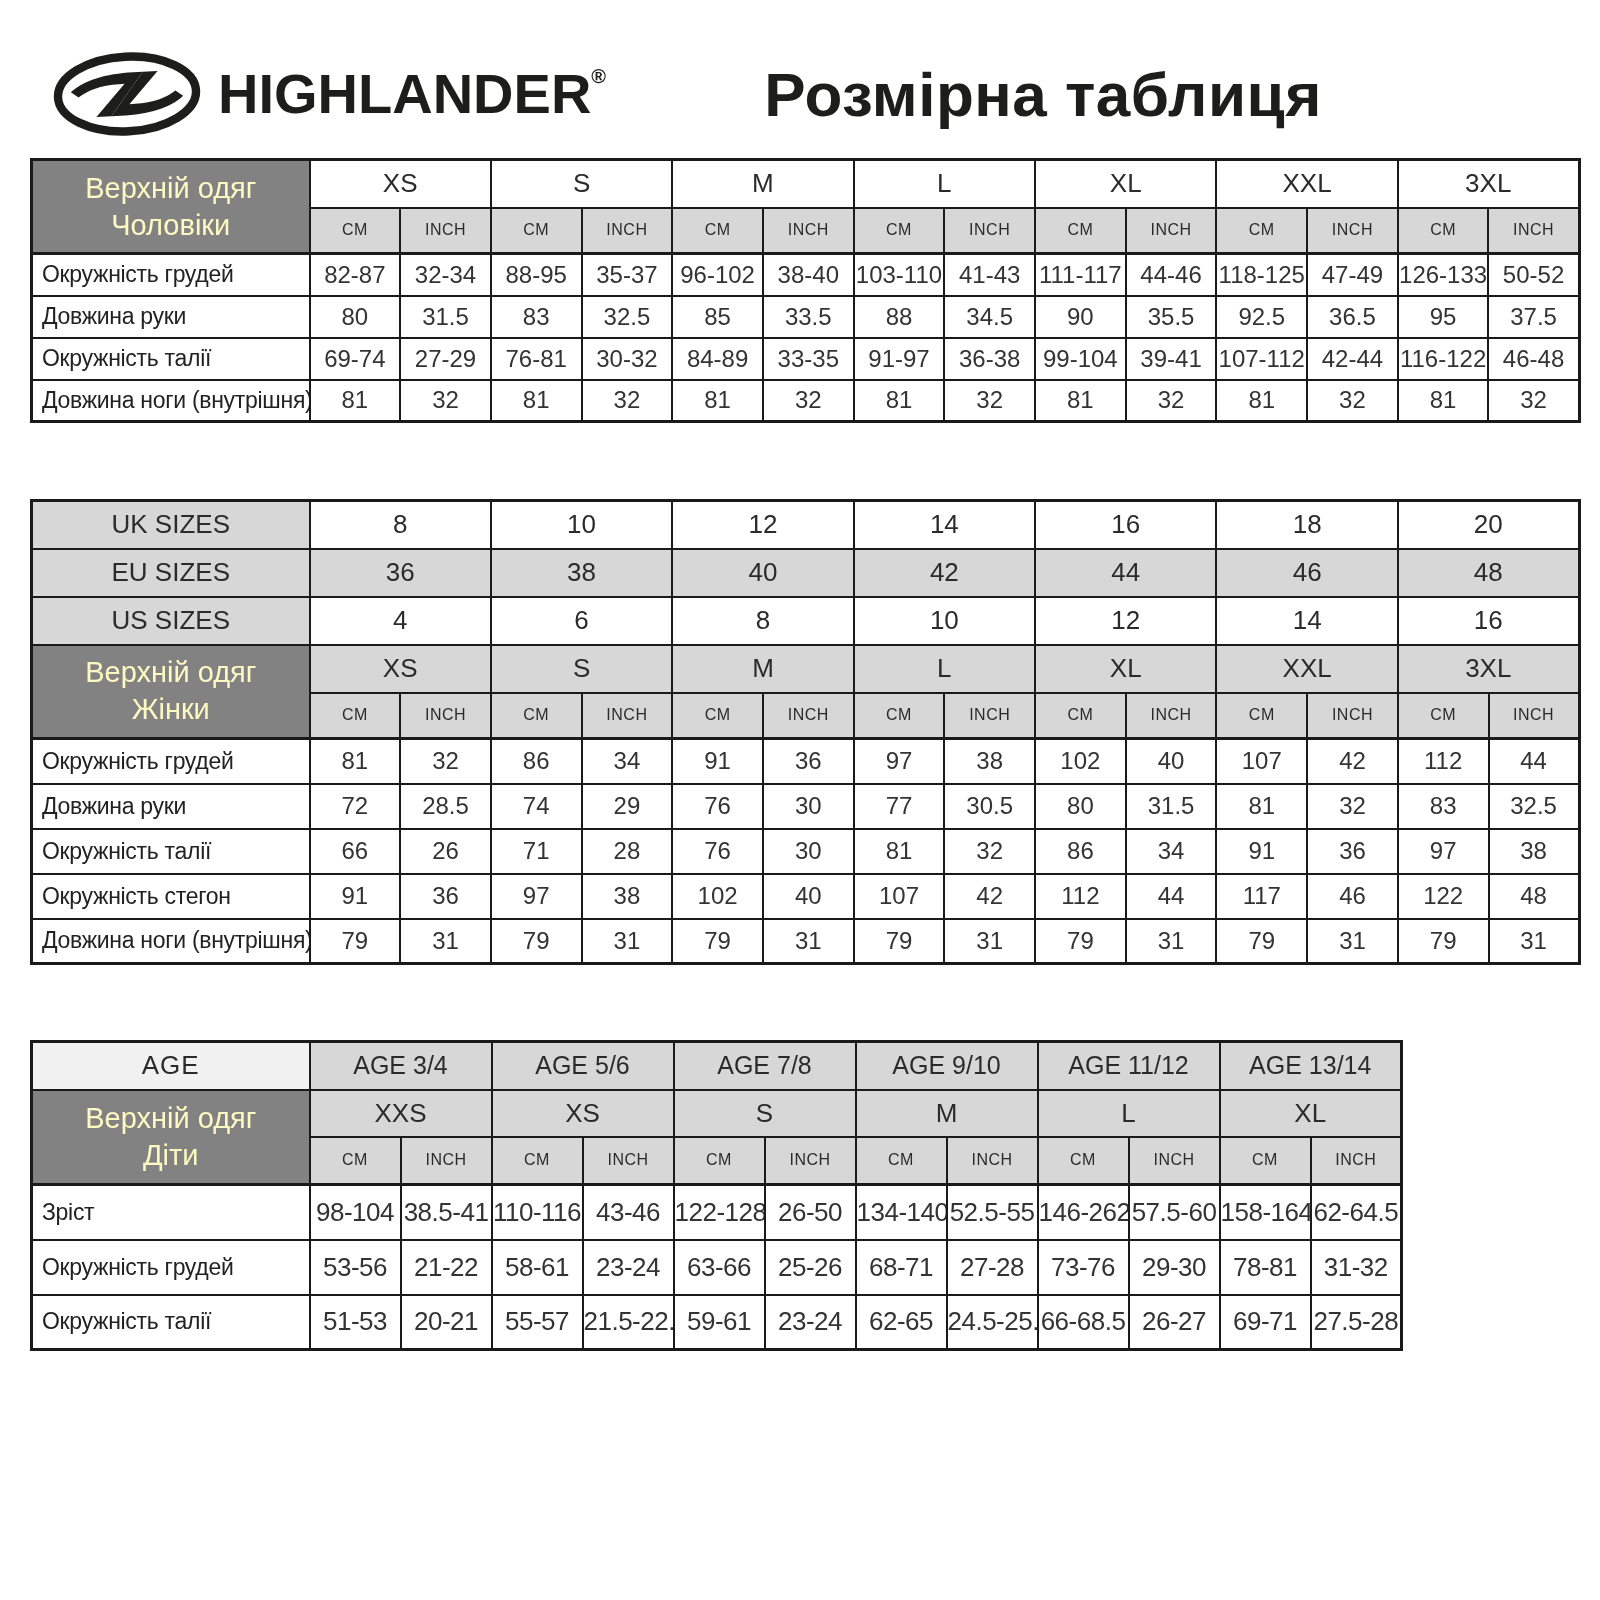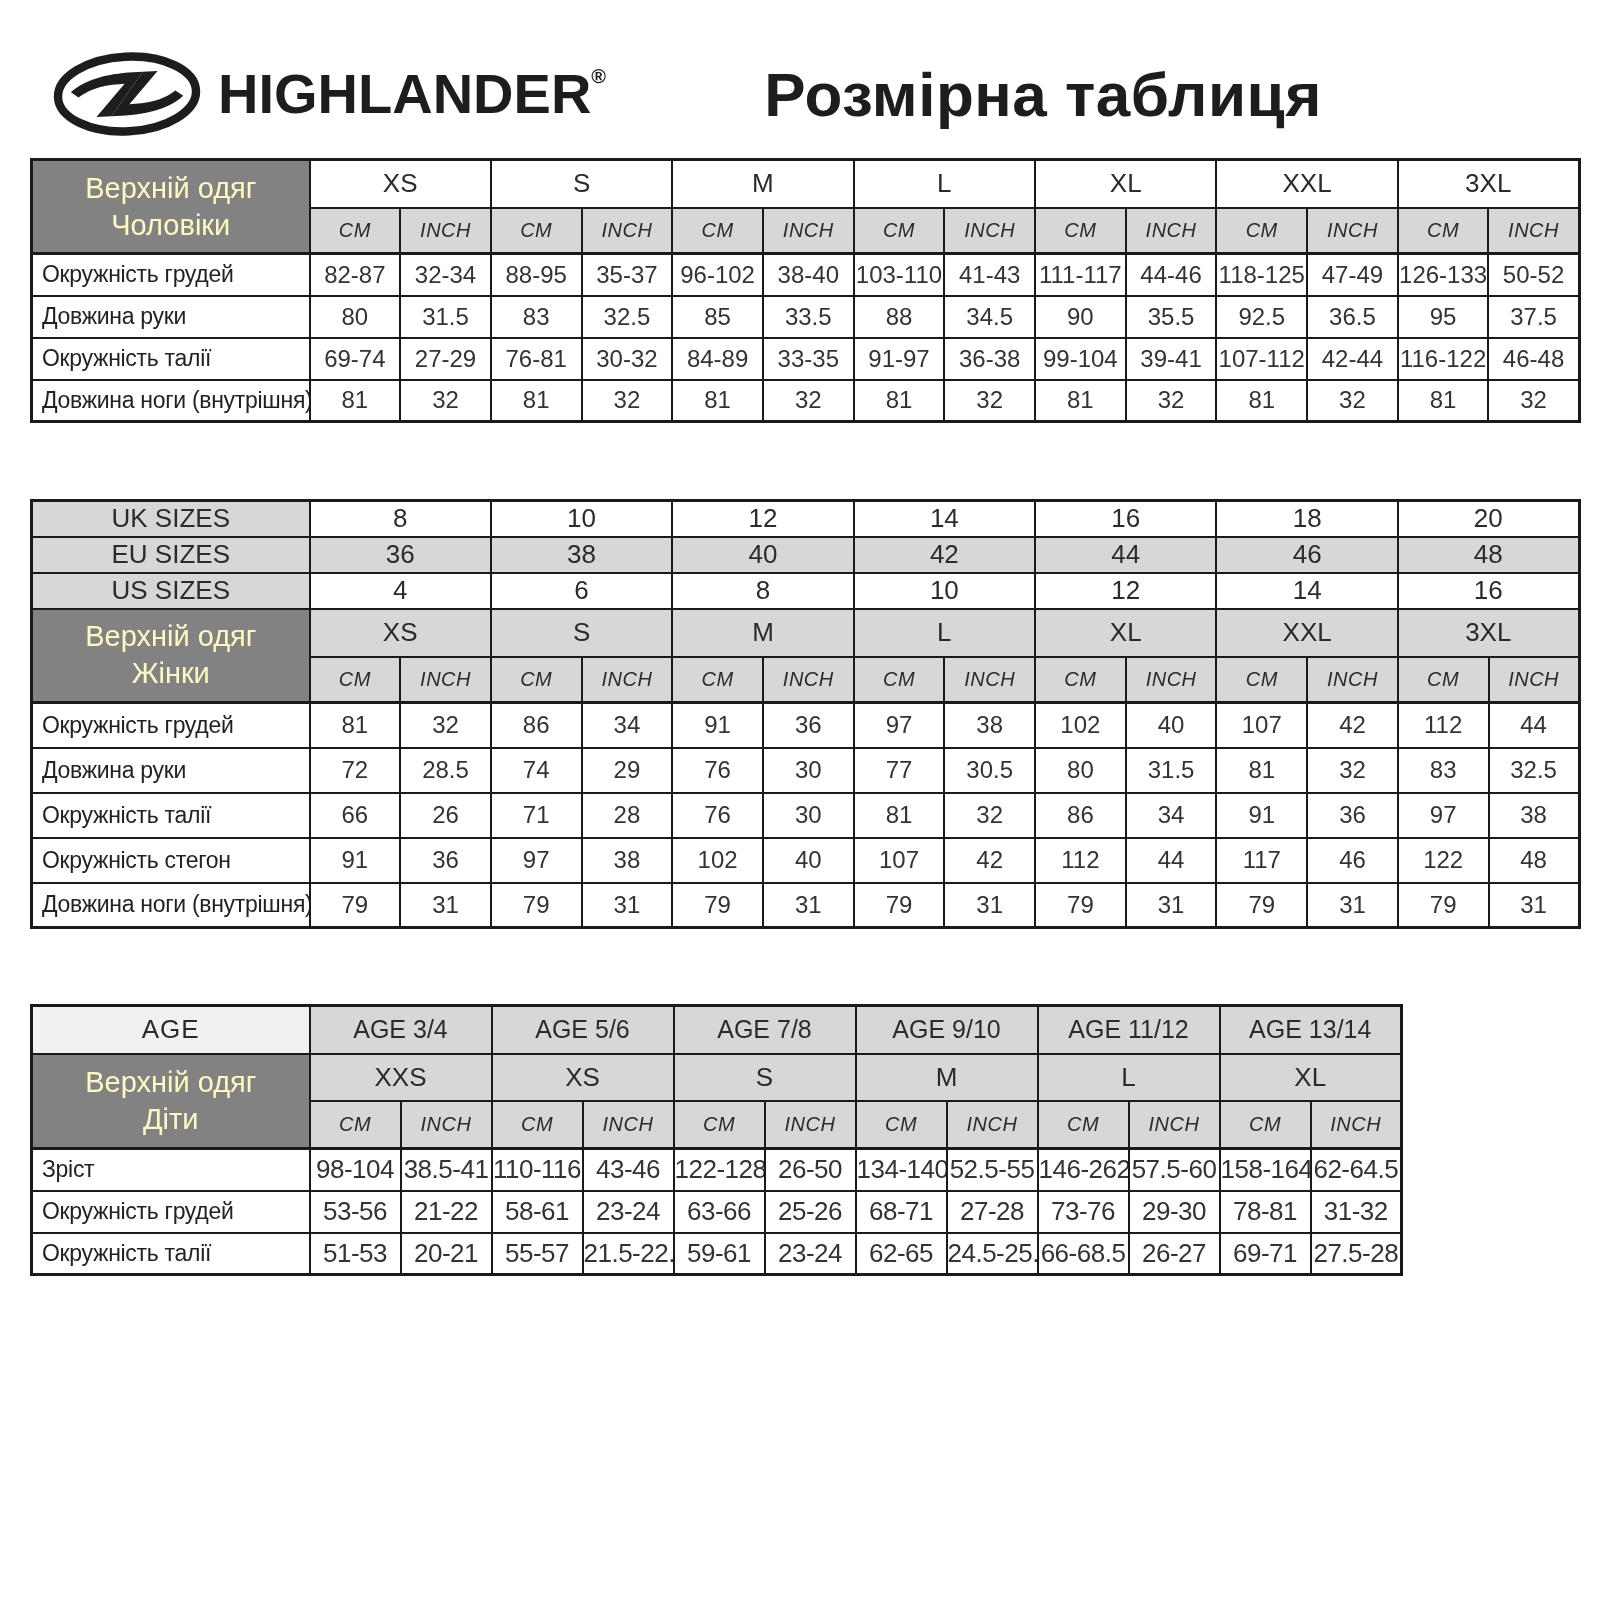--- a/index.html
+++ b/index.html
@@ -55,31 +55,31 @@
   th,td{
     border:2px solid var(--border);
     padding:0;
     text-align:center;vertical-align:middle;
     font-weight:400;
     white-space:nowrap;
     overflow:hidden;
   }
   
   .tbl-men .r-size{height:48px;}   .tbl-men .r-units{height:46px;}  .tbl-men .r-data{height:42px;}
-  .tbl-women .r-intl{height:36px;} .tbl-women .r-size{height:48px;} .tbl-women .r-units{height:46px;} .tbl-women .r-data{height:45px;}
-  .tbl-kids .r-age{height:48px;}   .tbl-kids .r-size{height:47px;}  .tbl-kids .r-units{height:48px;} .tbl-kids .r-data{height:42px;}
+  .tbl-women .r-intl{height:48px;} .tbl-women .r-size{height:48px;} .tbl-women .r-units{height:46px;} .tbl-women .r-data{height:45px;}
+  .tbl-kids .r-age{height:48px;}   .tbl-kids .r-size{height:47px;}  .tbl-kids .r-units{height:48px;} .tbl-kids .r-data{height:55px;}
   tr.first-data th, tr.first-data td{border-top-width:3px;}
   
   .c-dark{
     background:var(--dark);color:#fef9c3;
     font-size:29px;line-height:37px;font-weight:400;
   }
   .c-size{font-size:26px;}
   .c-shade{background:var(--light);}
-  .c-unit{background:var(--light);font-size:20px;letter-spacing:0.5px;font-style:italic;}
+  .c-unit{background:var(--light);font-size:16px;letter-spacing:0.5px;}
   .c-intl-label{background:var(--light);font-size:26px;}
   .c-intl-val{font-size:26px;}
   .c-age-label{background:var(--lighter);font-size:26px;letter-spacing:1px;}
   .c-age-val{background:var(--light);font-size:25px;text-align:center;}
   .c-rowlabel{
     text-align:left;padding-left:9px;
     font-size:23px;letter-spacing:-0.3px;color:#222;
   }
   .c-val{font-size:24px;color:#333;}
   .tbl-kids .c-val{font-size:26px;letter-spacing:-0.5px;}

